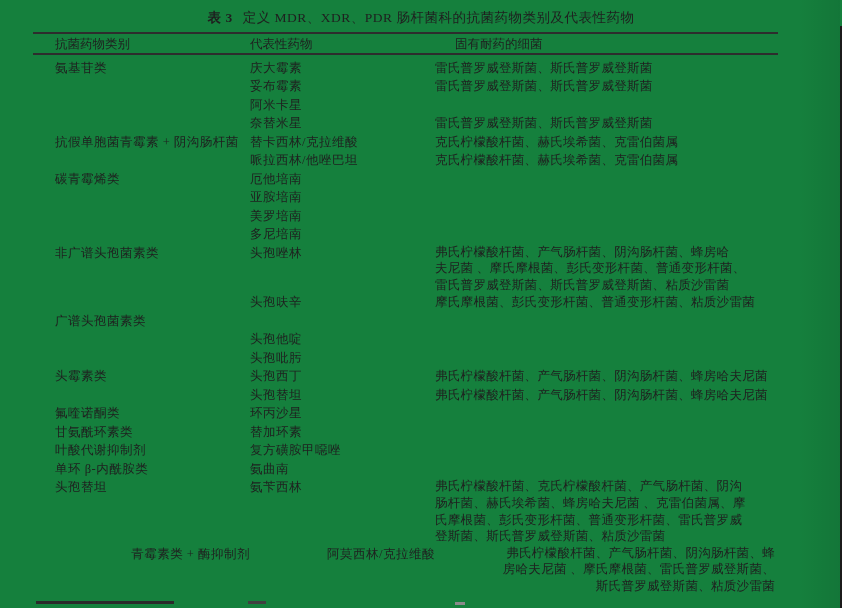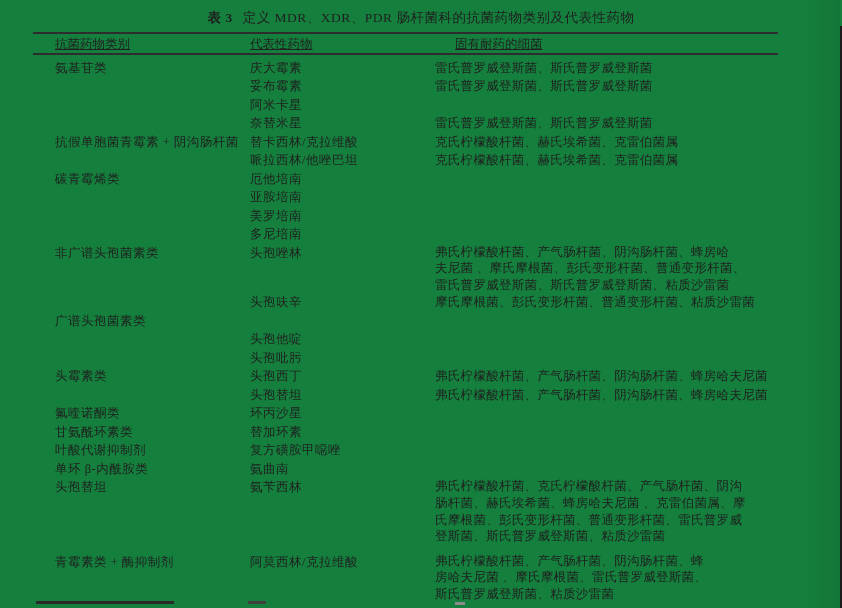--- a/index.html
+++ b/index.html
@@ -28,29 +28,29 @@
     line-height:22px;
     height:22px;
     margin-bottom:3px;
     letter-spacing:0.5px;
   }
   .title .tlabel{font-weight:bold;margin-right:10px;}
 
   .rule{height:2px;background:#2d2d2d;margin-left:33px;width:745px;}
   .rule.thin{height:1.6px;}
 
-  .hdr-row{display:flex;padding:3px 4px 2px 55px;font-size:12.5px;line-height:14px;text-decoration:underline;}
+  .hdr-row{display:flex;padding:3px 4px 2px 55px;font-size:12.5px;line-height:14px;}
   .hc1{width:195px;}
   .hc2{width:185px;}
   .hc3{width:340px;padding-left:20px;box-sizing:border-box;}
 
   #sections{padding-top:4px;}
   .sec{margin:0;}
   .sec + .sec{margin-top:0px;}
-  .sec:last-child{margin-top:8px;}
+  .sec:last-child{text-align:right;}
   .drow{display:flex;padding-left:55px;font-size:12.5px;line-height:18.5px;}
   .c1{width:195px;letter-spacing:0.5px;}
   .c2{width:185px;letter-spacing:0.5px;}
   .c3{width:340px;white-space:pre-line;letter-spacing:0.3px;}
   .c3.multi{line-height:16.6px;}
 </style>
 </head>
 <body>
 
 <div class="page">

